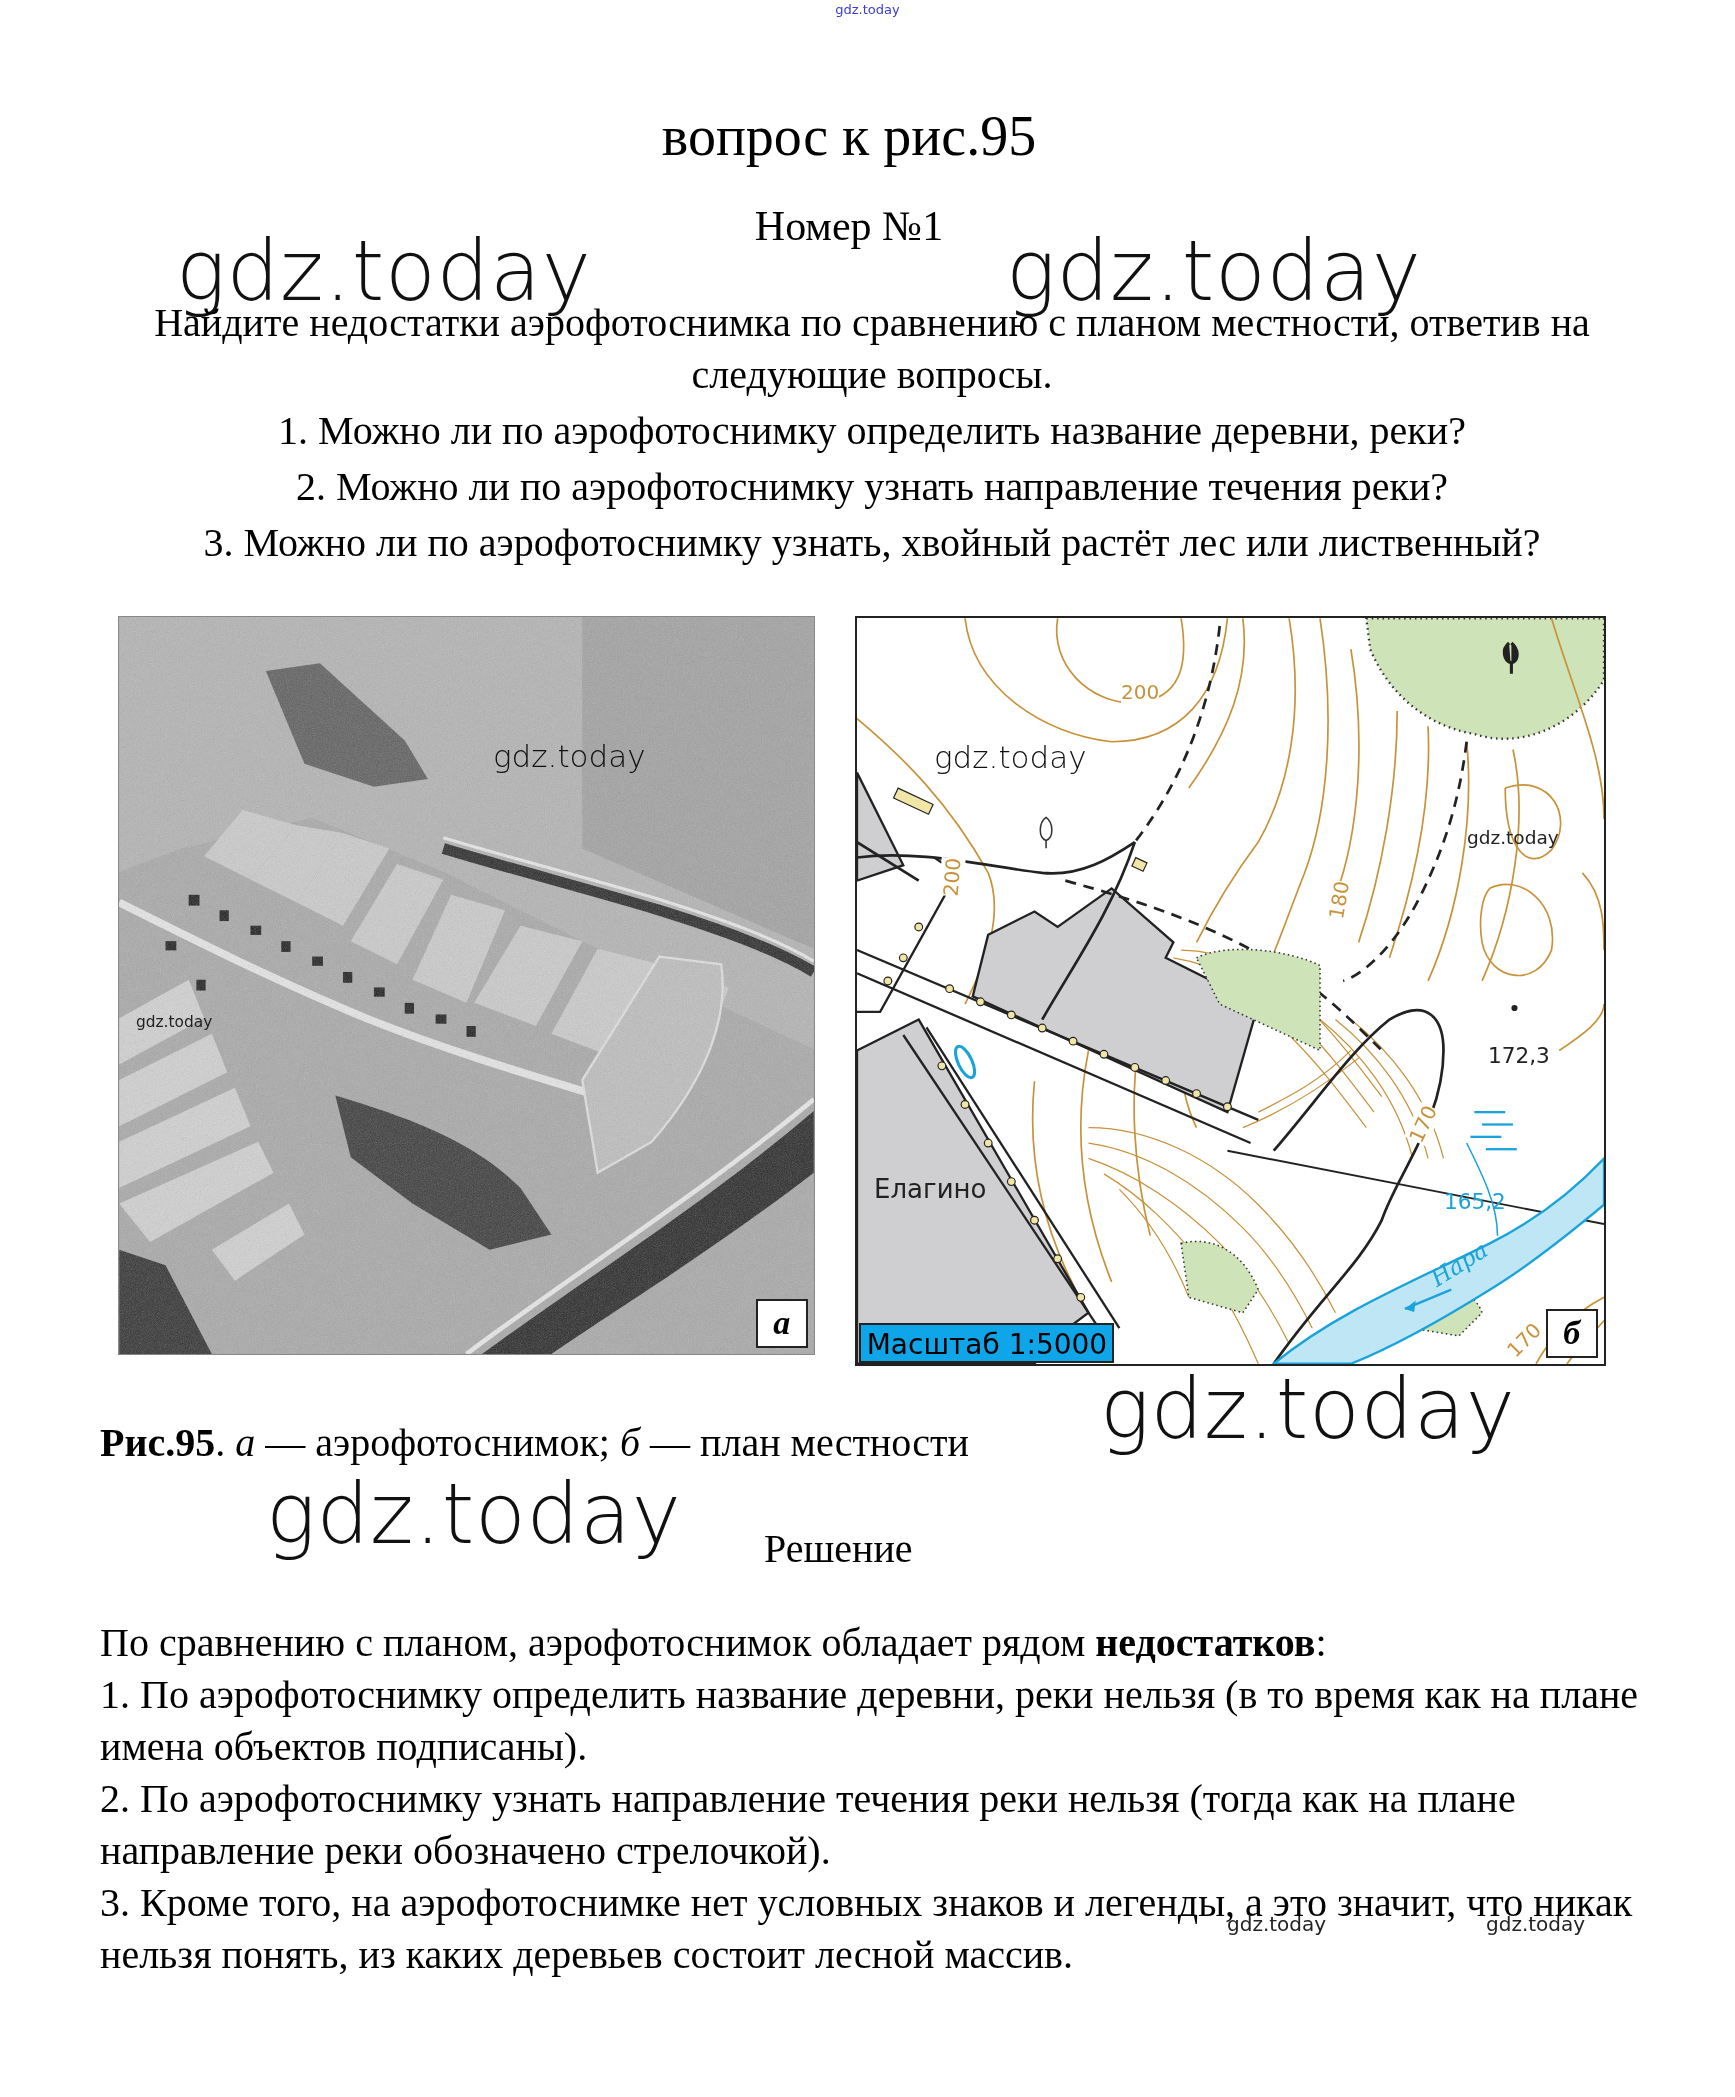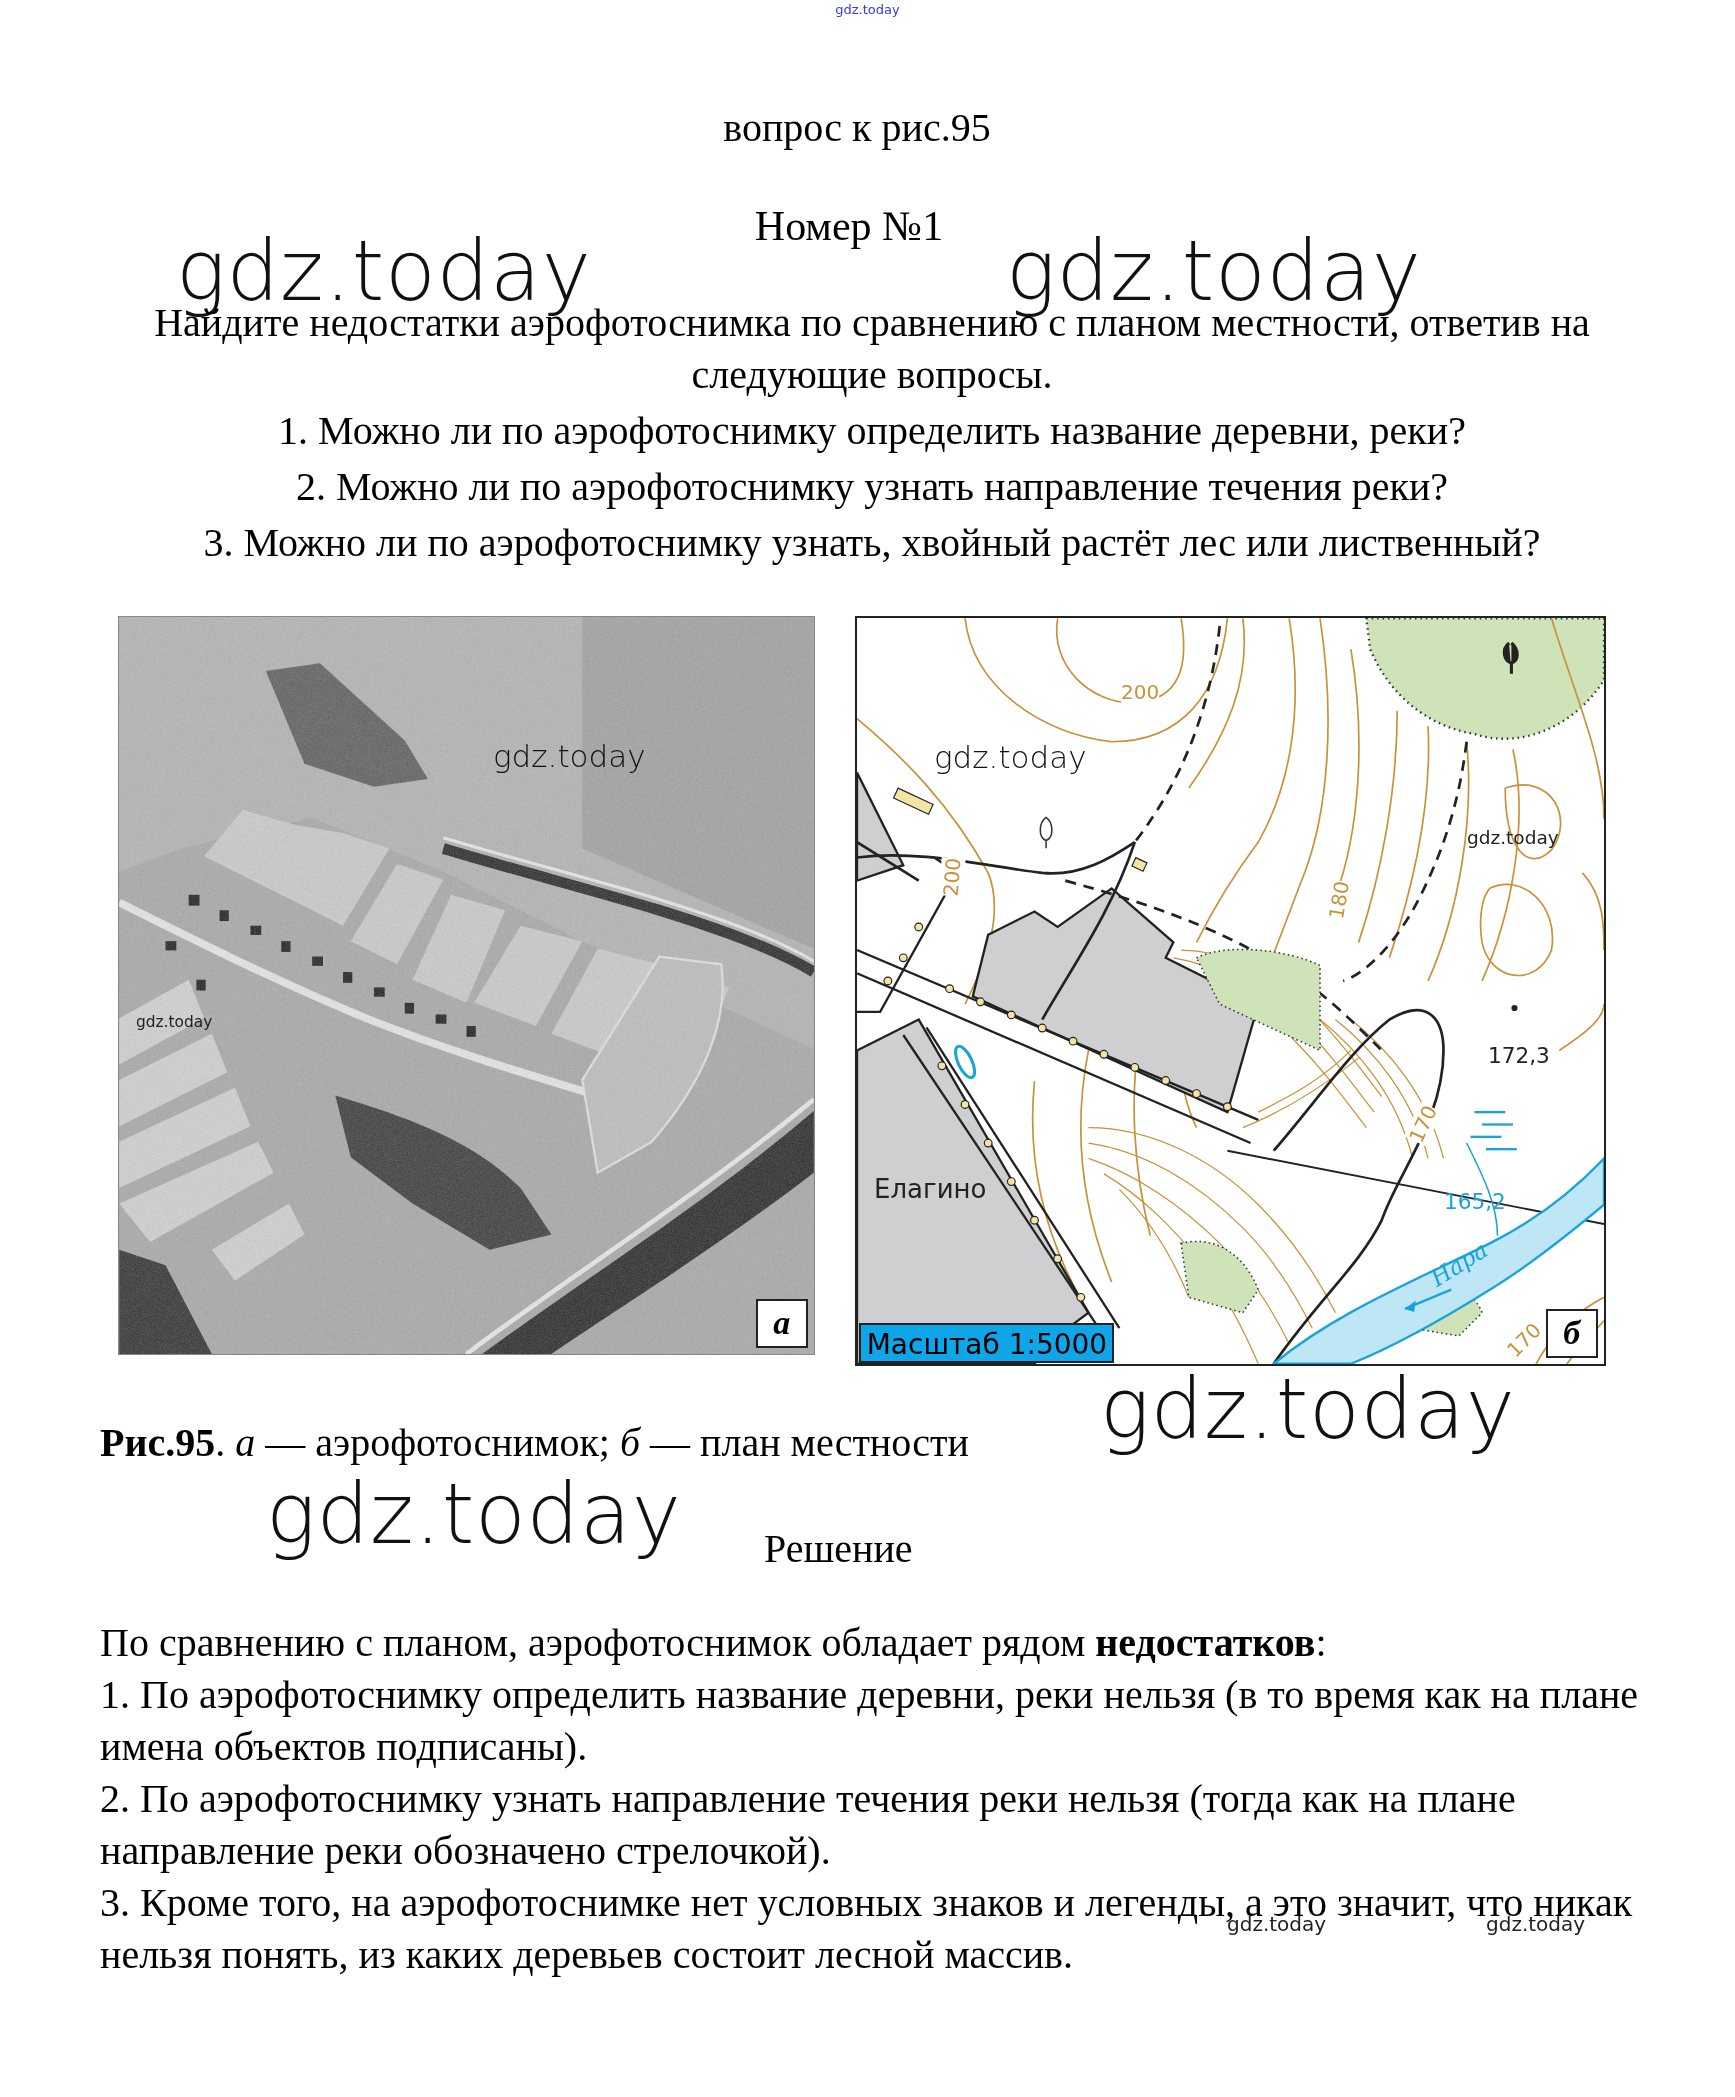--- a/index.html
+++ b/index.html
@@ -1,19 +1,19 @@
 <!DOCTYPE html>
 <html style="font-size:12.4px"><head>
 <meta charset="utf-8">
 <style>
   html, body { margin: 0; padding: 0; background: #ffffff; }
   body { width: 1735px; height: 2097px; position: relative; overflow: hidden; font-family: "Liberation Serif", "DejaVu Serif", serif; color: #000; }
   .abs { position: absolute; }
   .top-wm { left: 0; width: 1735px; top: 1.5px; text-align: center; font-family: "DejaVu Sans", sans-serif; font-size: 13px; color: #3a3ad8; }
-  .section-title { left: 8px; width: 1698px; top: 104px; text-align: center; font-size: 40px; }
+  .section-title { left: 0; width: 1698px; top: 104px; text-align: center; font-size: 56px; }
   .number-title { left: 0; width: 1698px; top: 202px; text-align: center; font-size: 42px; }
   .wm-big { font-family: "DejaVu Sans", sans-serif; font-weight: 200; font-size: 83px; color: #111; letter-spacing: 0.8px; line-height: 1; }
   .wm-mid { font-family: "DejaVu Sans", sans-serif; font-weight: 200; font-size: 31px; color: #111; line-height: 1; }
   .wm-small { font-family: "DejaVu Sans", sans-serif; font-size: 20px; color: #222; line-height: 1; }
   .wm-tiny { font-family: "DejaVu Sans", sans-serif; font-size: 15.4px; color: #222; line-height: 1; }
   .question { left: 100px; top: 293px; width: 1544px; font-size: 40px; line-height: 52px; }
   .question p { margin: 4px; text-align: center; }
   .figure-a { left: 118px; top: 616px; width: 695px; height: 737px; border: 0.8px solid #888; overflow: hidden; background: #9a9a9a; }
   .figure-b { left: 855px; top: 616px; width: 747px; height: 746px; border: 2.3px solid #222; overflow: hidden; background: #fff; }
   .fig-letter { position: absolute; right: 6.2px; bottom: 6.2px; width: 48px; height: 45px; background: #fff; border: 2.3px solid #222; font-style: italic; font-weight: bold; font-size: 34px; text-align: center; line-height: 43px; }

